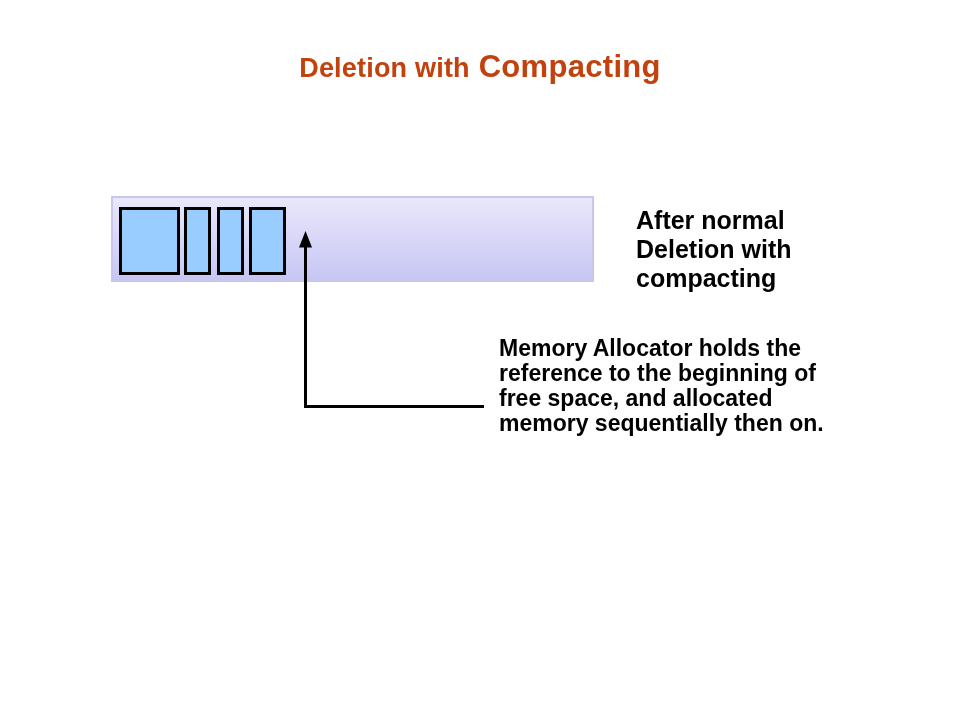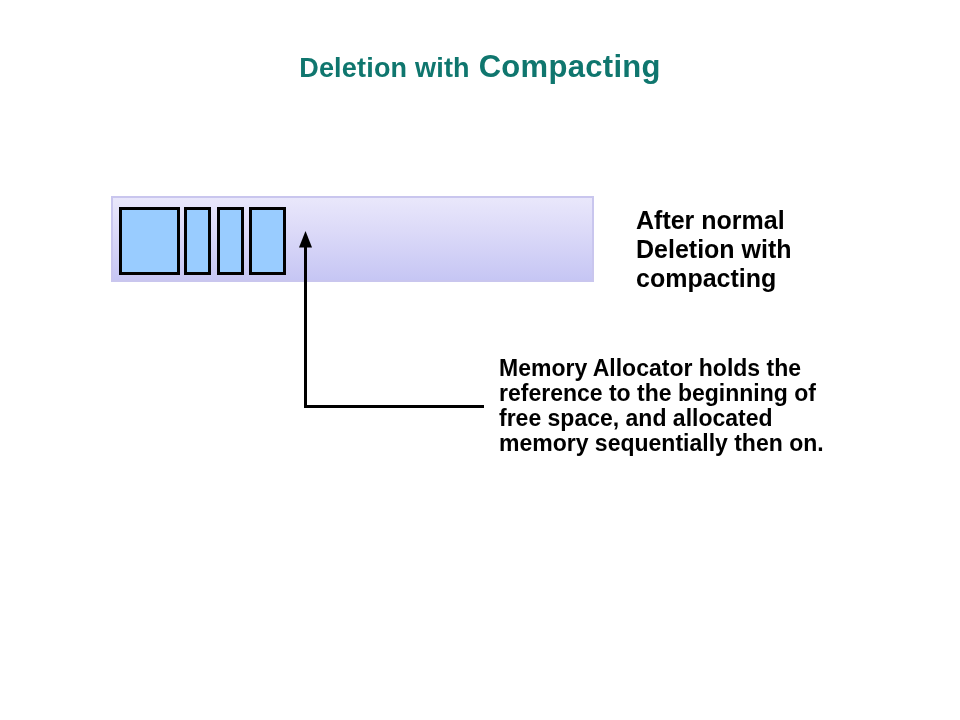--- a/index.html
+++ b/index.html
@@ -14,21 +14,21 @@
     overflow: hidden;
   }
 
   
   .title {
     position: absolute;
     left: 0;
     right: 0;
     top: 44px;
     text-align: center;
-    color: #0f766e;
+    color: #c2410c;
     white-space: nowrap;
     line-height: 44px;
   }
   .title .t-reg {
     font-size: 27px;
     font-weight: 700;
     letter-spacing: 0.2px;
   }
   .title .t-bold {
     font-size: 31px;
@@ -77,21 +77,21 @@
     font-weight: 700;
     line-height: 29px;
     color: #000000;
     white-space: pre-line;
   }
 
   
   .allocator-note {
     position: absolute;
     left: 499px;
-    top: 356px;
+    top: 336px;
     font-size: 23px;
     font-weight: 700;
     line-height: 25px;
     color: #000000;
     white-space: pre-line;
   }
 </style>
 </head>
 <body>
 

